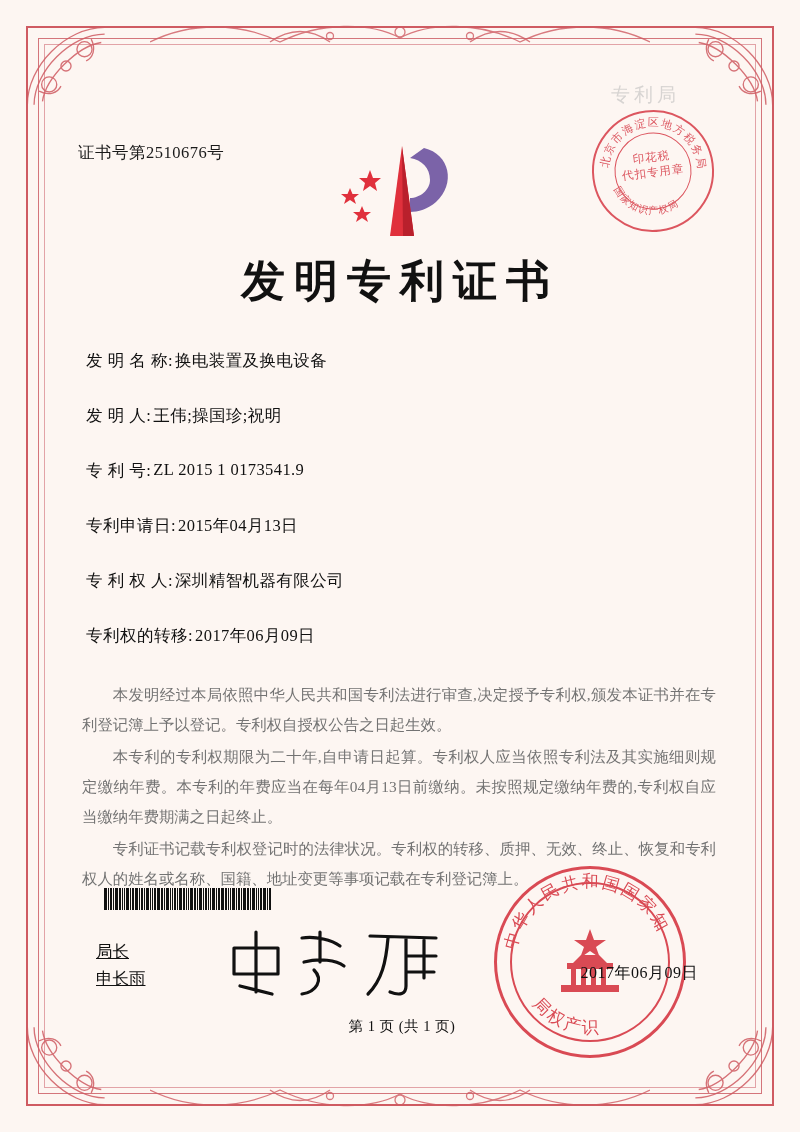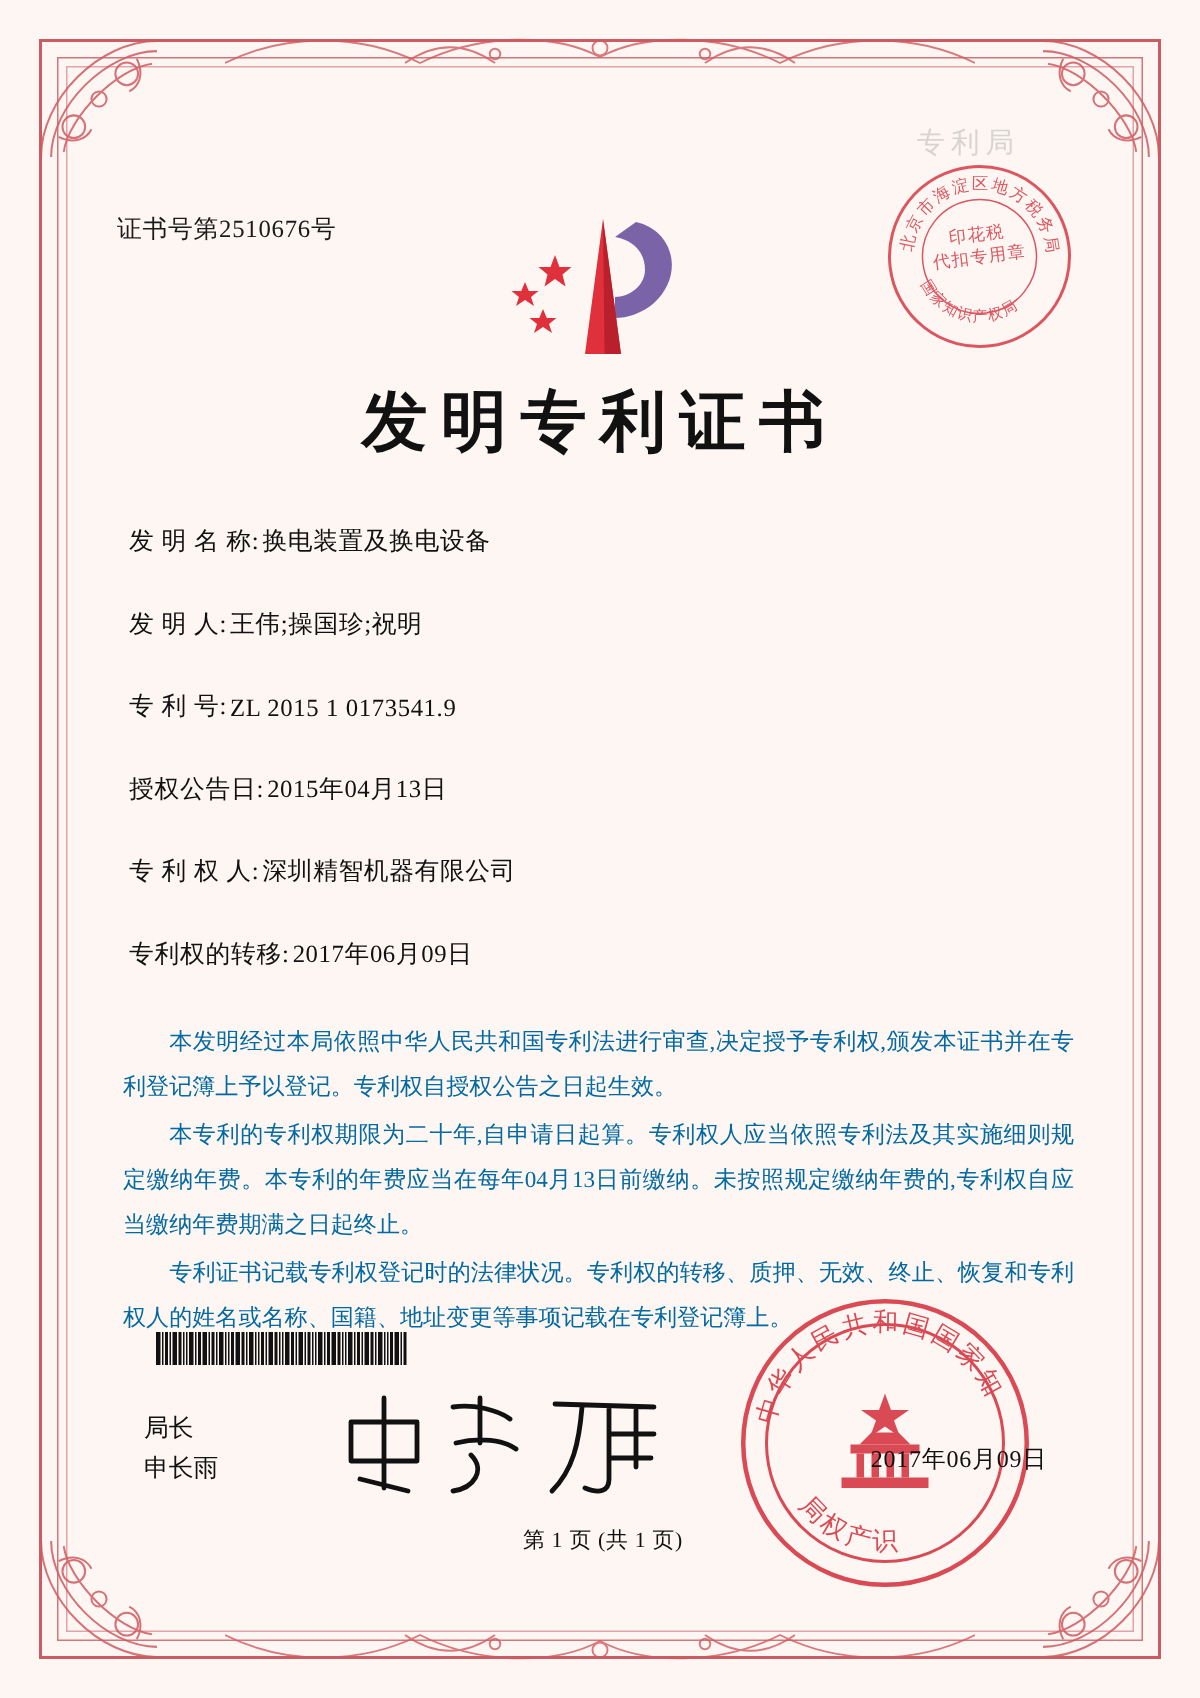--- a/index.html
+++ b/index.html
@@ -124,40 +124,40 @@
     color: #111;
     font-family: "Liberation Serif", "DejaVu Serif", serif;
   }
   .fields {
     position: absolute;
     left: 26px; top: 290px;
     width: 630px;
   }
   .field-row {
     display: flex;
-    align-items: flex-end;
+    align-items: flex-start;
     margin-bottom: 33px;
     font-size: 16.5px;
     color: #111;
   }
   .field-label {
     white-space: nowrap;
     letter-spacing: .5px;
   }
   .field-value {
     margin-left: 2px;
     letter-spacing: .4px;
   }
   .paragraphs {
     position: absolute;
     left: 22px; top: 620px;
     width: 634px;
     font-size: 15.4px;
     line-height: 30px;
-    color: #0369a1;
+    color: #737373;
     text-align: justify;
   }
   .paragraphs p {
     margin: 0 0 2px 0;
     text-indent: 2em;
   }
   
   .barcode {
     position: absolute;
     left: 44px; top: 828px;
@@ -172,20 +172,21 @@
     height: 100%;
     margin-right: 1px;
   }
   
   .sig-labels {
     position: absolute;
     left: 36px; top: 878px;
     font-size: 16.5px;
     line-height: 27px;
     color: #111;
+    text-decoration: underline;
   }
   .signature {
     position: absolute;
     left: 160px; top: 862px;
     width: 230px; height: 80px;
     color: #111;
   }
   .signature svg { width:100%; height:100%; display:block; }
 
   
@@ -364,21 +365,21 @@
       </div>
       <div class="field-row">
         <span class="field-label">发 明 人:</span>
         <span class="field-value">王伟;操国珍;祝明</span>
       </div>
       <div class="field-row">
         <span class="field-label">专 利 号:</span>
         <span class="field-value">ZL 2015 1 0173541.9</span>
       </div>
       <div class="field-row">
-        <span class="field-label">授权公告日:</span>
+        <span class="field-label">专利申请日:</span>
         <span class="field-value">2015年04月13日</span>
       </div>
       <div class="field-row">
         <span class="field-label">专 利 权 人:</span>
         <span class="field-value">深圳精智机器有限公司</span>
       </div>
       <div class="field-row">
         <span class="field-label">专利权的转移:</span>
         <span class="field-value">2017年06月09日</span>
       </div>

